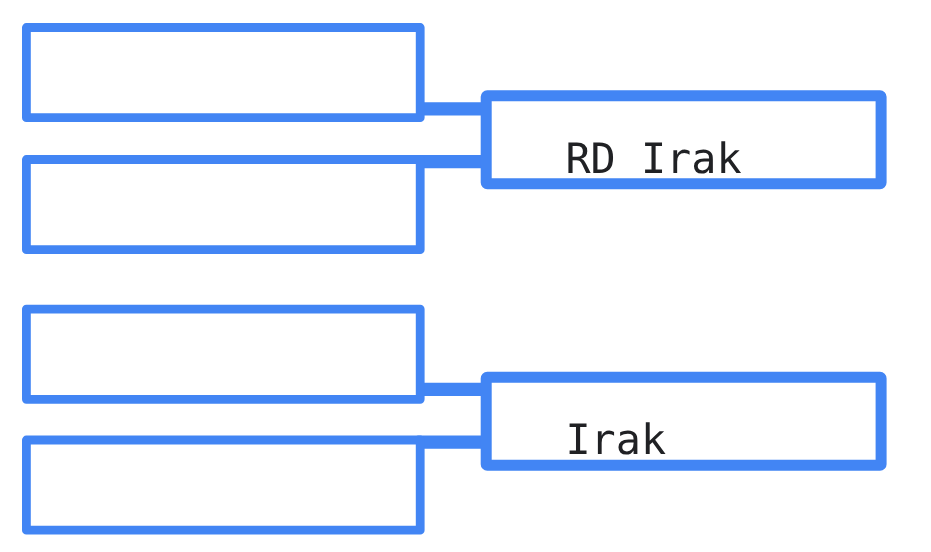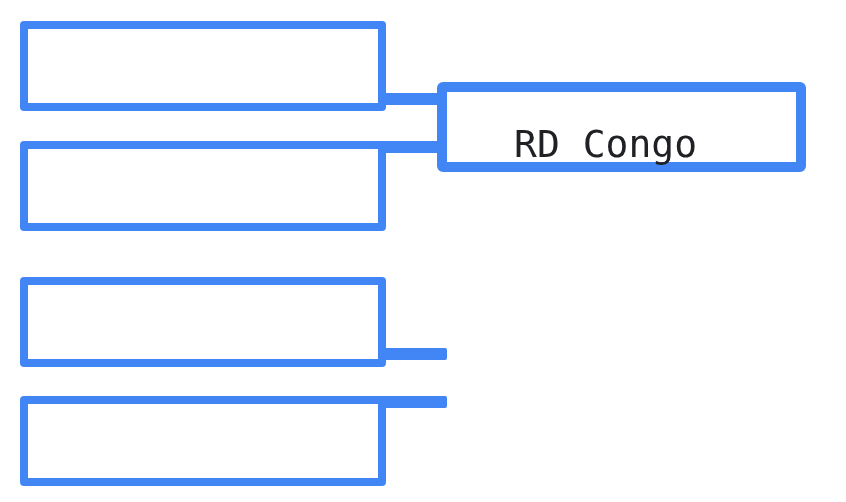--- a/index.html
+++ b/index.html
@@ -80,16 +80,19 @@
   <div class="connector c3"></div>
   <div class="connector c4"></div>
 
   <div class="slot-box s1"></div>
   <div class="slot-box s2"></div>
 
   <div class="slot-box s3"></div>
   <div class="slot-box s4"></div>
 
   <div class="winner-box w1">
-    <span class="winner-label">RD Congo</span>
+    <span class="winner-label">RD Irak</span>
+  </div>
+  <div class="winner-box w2">
+    <span class="winner-label">Irak</span>
   </div>
 
 </div>
 
 </body></html>

